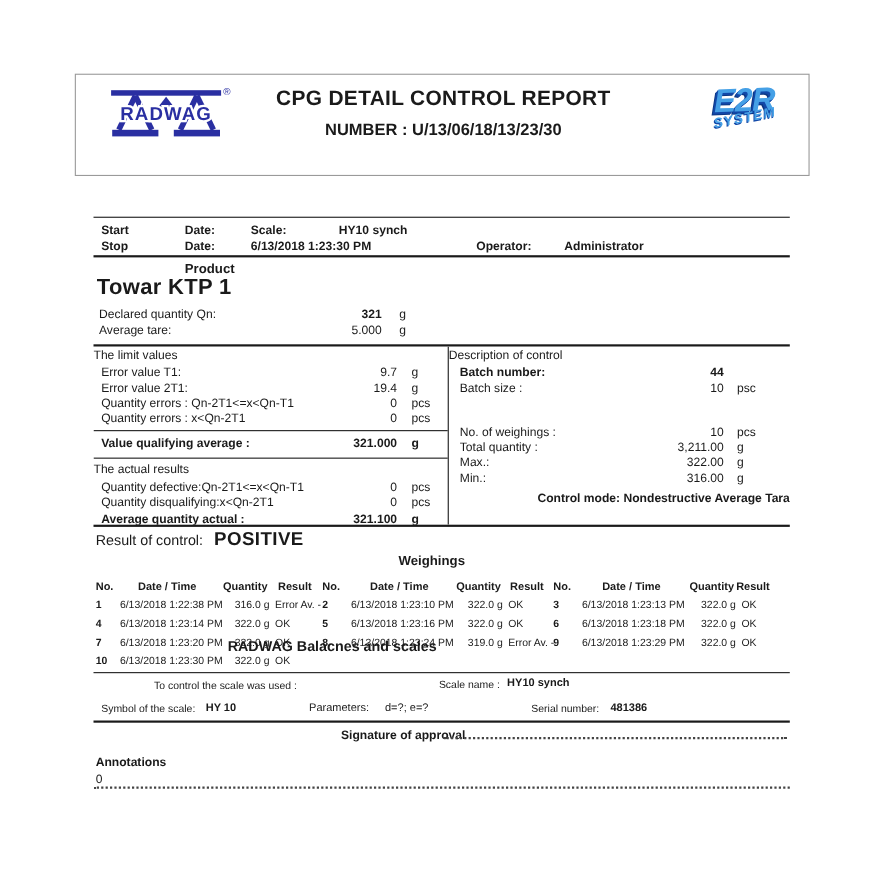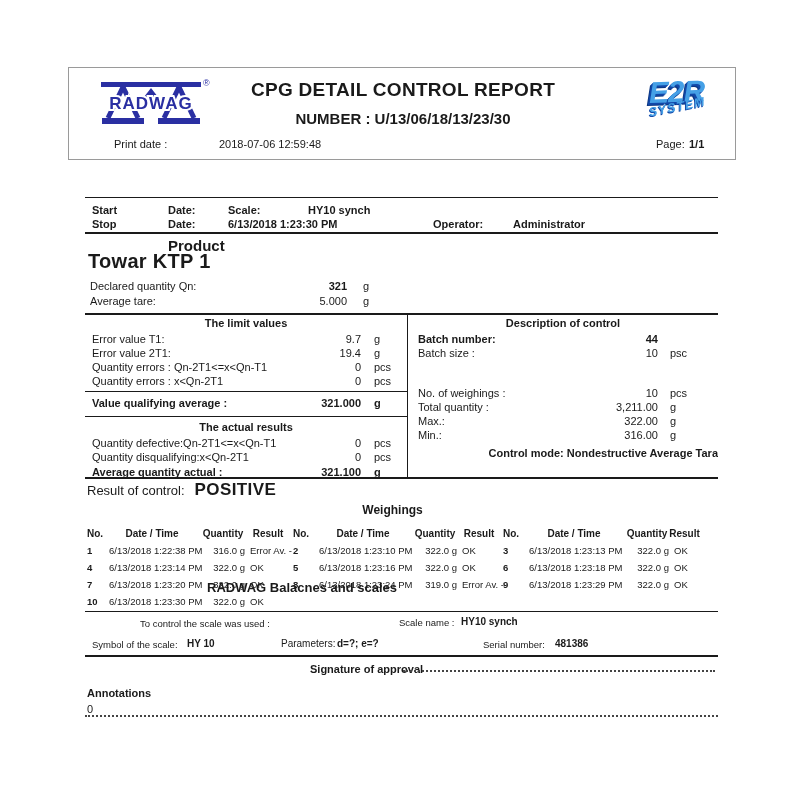--- a/index.html
+++ b/index.html
@@ -30,32 +30,32 @@
   
   .content{position:absolute;left:85px;top:0;width:633px;}
   .hline{position:absolute;left:0;width:633px;background:var(--line);}
   .l1{top:197px;height:1px;} .l2{top:232px;height:2px;}
   .l3{top:611px;height:1px;} .l4{top:655px;height:2px;}
 
   .sess{position:absolute;top:203px;left:0;width:633px;font-size:11px;font-weight:bold;}
   .sess-row{display:flex;line-height:14px;}
   .s1{width:83px;padding-left:7px;} .s2{width:60px;} .s3{width:205px;} .s4{width:80px;} .s5{flex:1;}
 
-  .product-label{position:absolute;top:237px;left:83px;font-size:15px;font-weight:bold;}
+  .product-label{position:absolute;top:237px;left:83px;font-size:12px;font-weight:bold;}
   .product-name{position:absolute;top:250px;left:3px;font-size:20px;font-weight:bold;letter-spacing:.3px;}
 
   .decl{position:absolute;top:279px;left:0;width:420px;font-size:11px;}
   .decl-row{display:flex;line-height:15px;}
   .d-label{width:185px;padding-left:5px;} .d-val{width:77px;text-align:right;font-weight:bold;} .d-unit{padding-left:16px;}
 
   .twocol{position:absolute;top:313px;left:0;width:633px;height:166px;border-top:2px solid var(--line);
     border-bottom:2px solid var(--line);display:flex;overflow:hidden;}
   .colL{width:323px;border-right:1px solid var(--line);font-size:11px;}
   .colR{flex:1;font-size:11px;}
-  .sec-title{text-align:center;font-weight:bold;line-height:17px;}
+  .sec-title{font-weight:normal;line-height:17px;}
   .vrow{display:flex;line-height:14px;padding-left:7px;}
   .v-label{flex:1;white-space:nowrap;}
   .v-val{width:84px;text-align:right;white-space:nowrap;}
   .v-unit{width:46px;padding-left:13px;white-space:nowrap;}
   .sep{border-top:1px solid var(--line);margin:3px 0 2px 0;}
   .bold{font-weight:bold;}
   .qrow{line-height:19px;}
   .arow{line-height:17px;}
   .colR .vrow{padding:0 30px 0 10px;}
   .colR .v-val{width:80px;} .colR .v-unit{width:30px;padding-left:12px;}
@@ -81,21 +81,21 @@
   .whead .c-res{text-align:center;padding-left:0;}
 
   .fspan{position:absolute;white-space:nowrap;}
   .f-used-label{left:7px;top:618px;font-size:9.5px;margin-left:48px;}
   .f-used-value{left:122px;top:580px;font-size:13px;font-weight:bold;}
   .f-scalename-label{left:314px;top:617px;font-size:9.5px;}
   .f-scalename-value{left:376px;top:616px;font-size:10px;font-weight:bold;}
   .f-symbol-label{left:7px;top:639px;font-size:9.5px;}
   .f-symbol-value{left:102px;top:638px;font-size:10px;font-weight:bold;}
   .f-param-label{left:196px;top:638px;font-size:10px;}
-  .f-param-value{left:252px;top:638px;font-size:10px;font-weight:bold;}
+  .f-param-value{left:265px;top:638px;font-size:10px;font-weight:normal;}
   .f-serial-label{left:398px;top:639px;font-size:9.5px;}
   .f-serial-value{left:470px;top:638px;font-size:10px;font-weight:bold;}
 
   .sig-label{position:absolute;left:225px;top:663px;font-size:11px;font-weight:bold;}
   .sig-dots{position:absolute;left:318px;top:660px;width:312px;height:12px;border-bottom:2px dotted var(--dotted);}
   .annot-label{position:absolute;left:2px;top:687px;font-size:11px;font-weight:bold;}
   .annot-value{position:absolute;left:2px;top:703px;font-size:11px;}
   .annot-dots{position:absolute;left:0;top:707px;width:633px;height:10px;border-bottom:2px dotted var(--dotted);}
 </style>
 </head>
@@ -124,26 +124,20 @@
     <div class="title-block">
       <div class="report-title">CPG DETAIL CONTROL REPORT</div>
       <div class="report-number">NUMBER : U/13/06/18/13/23/30</div>
     </div>
 
     <div class="e2r">
       <div class="e2r-main">E2R</div>
       <div class="e2r-sub">SYSTEM</div>
     </div>
 
-    <div class="print-row">
-      <span class="print-label">Print date :</span>
-      <span class="print-value">2018-07-06 12:59:48</span>
-      <span class="page-label">Page:</span>
-      <span class="page-value">1/1</span>
-    </div>
   </div>
 
   <div class="content">
     <div class="hline l1"></div>
 
     <div class="sess">
       <div class="sess-row">
         <span class="s1">Start</span>
         <span class="s2">Date:</span>
         <span class="s4">Scale:</span>

